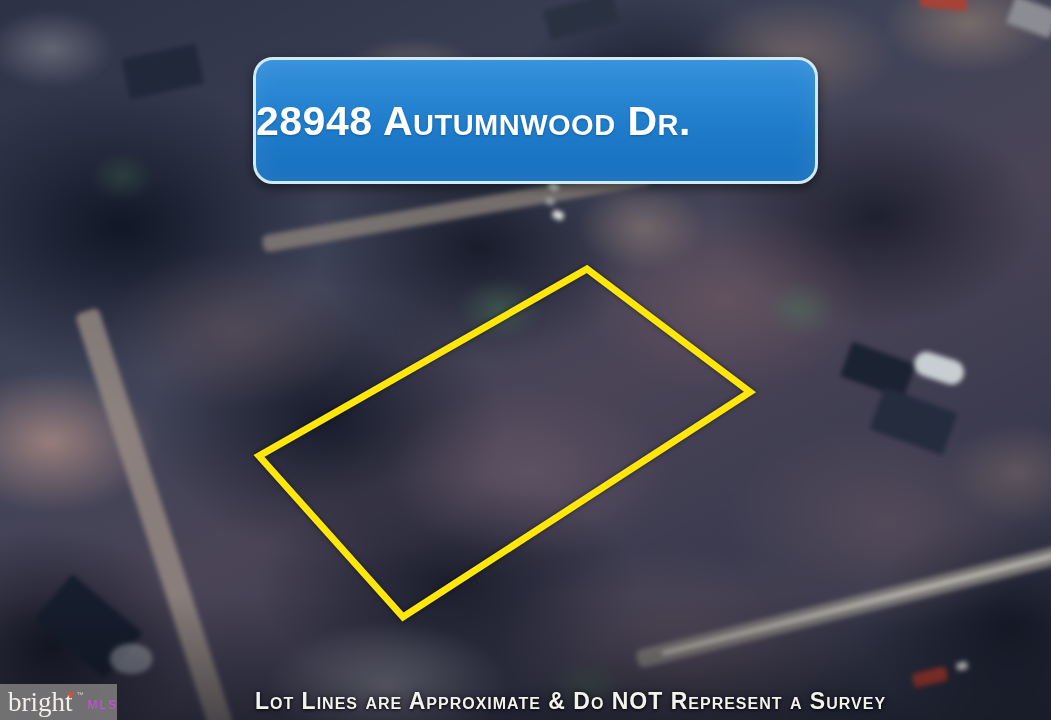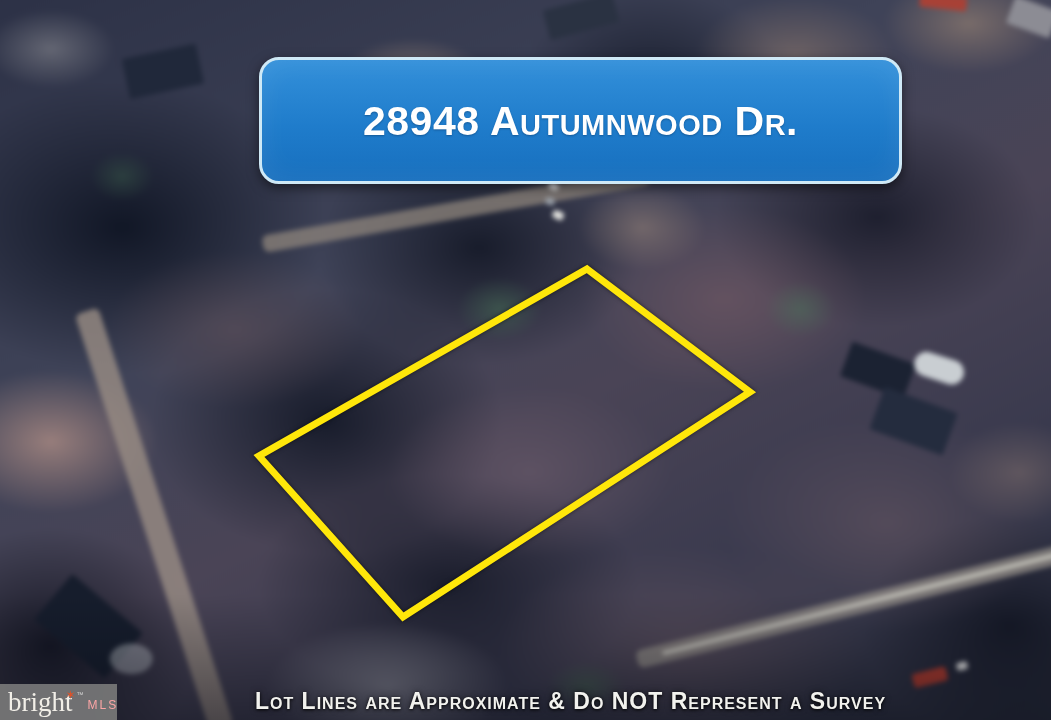--- a/index.html
+++ b/index.html
@@ -73,41 +73,41 @@
   
   .acreage{
     position:absolute;left:398px;top:398px;width:225px;z-index:6;text-align:center;
     font-style:italic;font-weight:800;font-size:42px;letter-spacing:2px;
     font-variant:small-caps;color:#ffffff;
     text-shadow:-2px 0 0 #0d0d0d,2px 0 0 #0d0d0d,0 -2px 0 #0d0d0d,0 2px 0 #0d0d0d,
       -2px -2px 0 #0d0d0d,2px 2px 0 #0d0d0d,-2px 2px 0 #0d0d0d,2px -2px 0 #0d0d0d;
   }
   
   .banner{
-    position:absolute;left:259px;top:57px;width:643px;height:127px;z-index:7;
+    position:absolute;left:253px;top:57px;width:565px;height:127px;z-index:7;
     box-sizing:border-box;border:3px solid #cfe9f6;border-radius:20px;
     background:linear-gradient(180deg,#3390da 0%,#1f7ccb 55%,#176fbe 100%);
     box-shadow:0 4px 12px rgba(0,0,0,.5), inset 0 0 30px rgba(255,255,255,.08);
-    display:flex;flex-direction:column;justify-content:center;align-items:center;
+    display:flex;flex-direction:column;justify-content:center;align-items:flex-start;
   }
   .banner-line{
     font-variant:small-caps;font-weight:700;color:#ffffff;font-size:41px;line-height:56px;
     letter-spacing:0.5px;text-shadow:0 1px 2px rgba(0,30,60,.35);white-space:nowrap;
   }
   
   .mls-badge{
     position:absolute;left:0;bottom:0;width:117px;height:36px;z-index:8;
     background:rgba(124,124,124,.88);display:flex;align-items:center;padding-left:8px;
     box-sizing:border-box;
   }
   .mls-brand{font-family:"Liberation Serif",serif;font-size:27px;line-height:27px;
     color:#f2efe8;letter-spacing:0;}
   .mls-star{font-size:12px;color:#d9532b;margin-left:-7px;margin-top:-14px;}
   .mls-tm{font-size:7px;color:#d0d0d0;margin-top:-16px;margin-left:1px;}
-  .mls-suffix{font-size:12px;color:#fca5a5;letter-spacing:2px;margin-left:4px;margin-top:6px;}
+  .mls-suffix{font-size:12px;color:#d946ef;letter-spacing:2px;margin-left:4px;margin-top:6px;}
   
   .disclaimer{
     position:absolute;left:0;right:0;bottom:5px;z-index:8;text-align:center;
     font-variant:small-caps;font-weight:600;font-size:23px;letter-spacing:1px;
     color:#f2f2ee;text-shadow:0 1px 3px rgba(0,0,0,.85),0 0 6px rgba(0,0,0,.5);
     padding-left:90px;box-sizing:border-box;white-space:nowrap;
   }
 </style>
 </head>
 <body>

